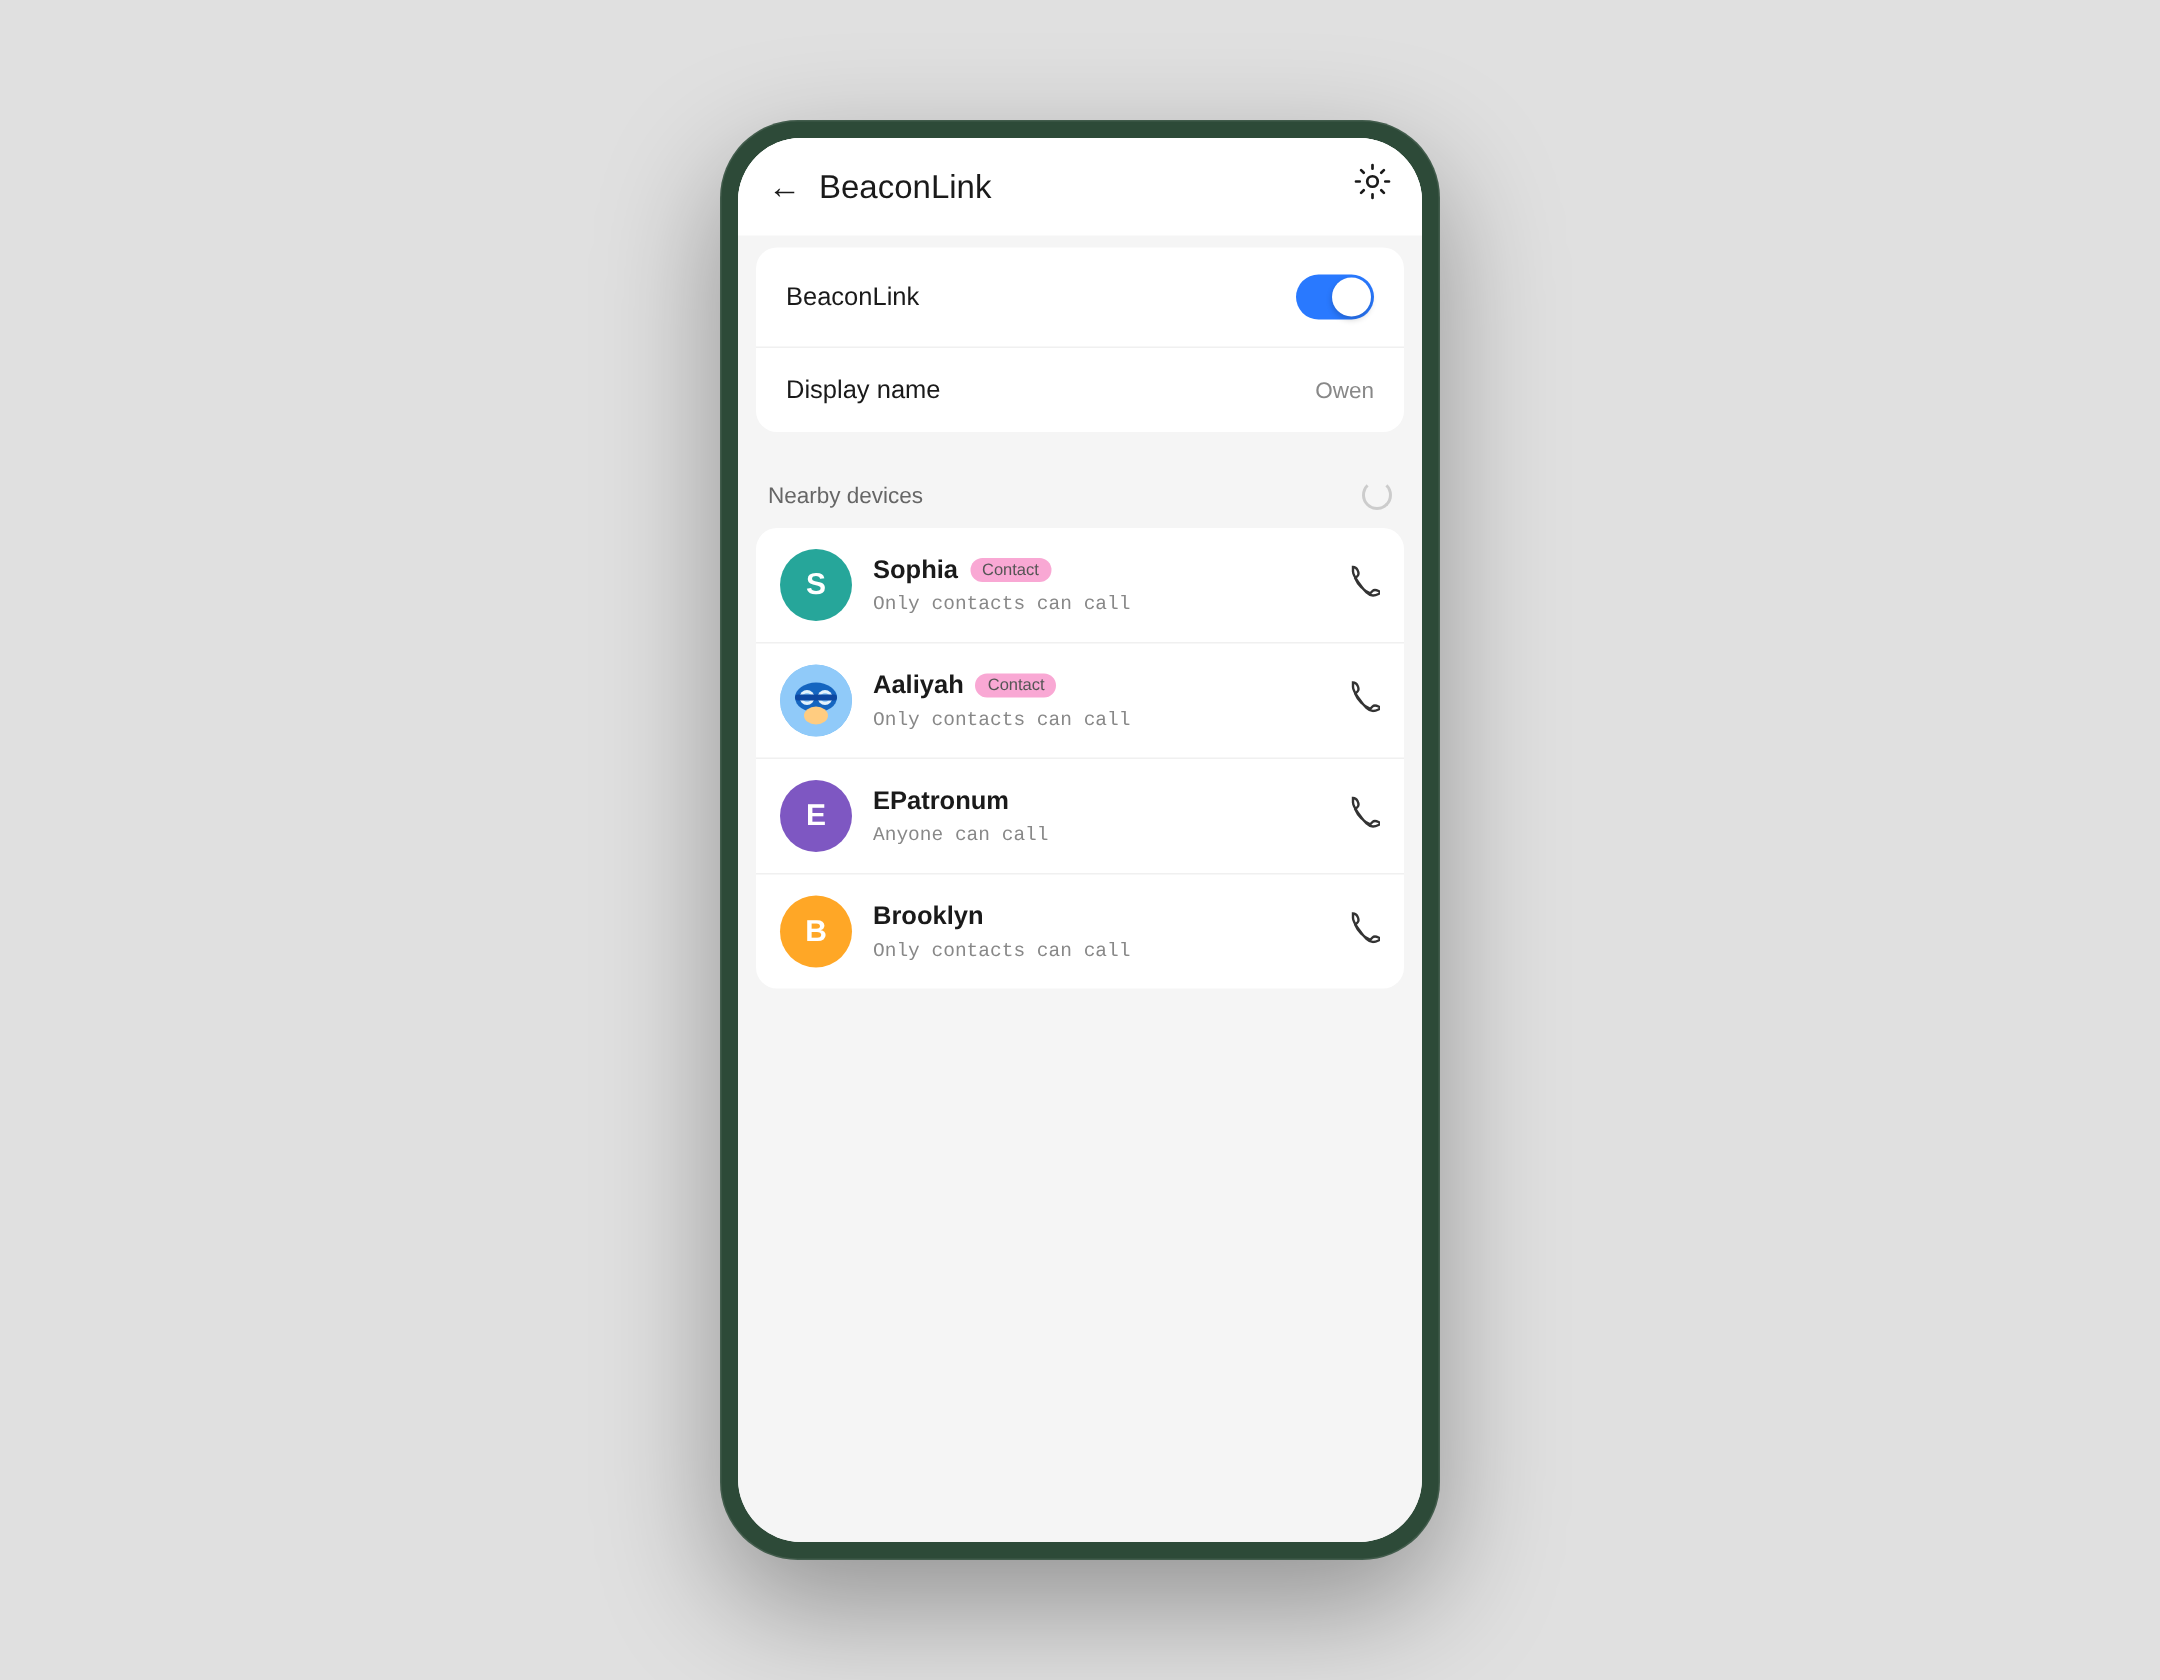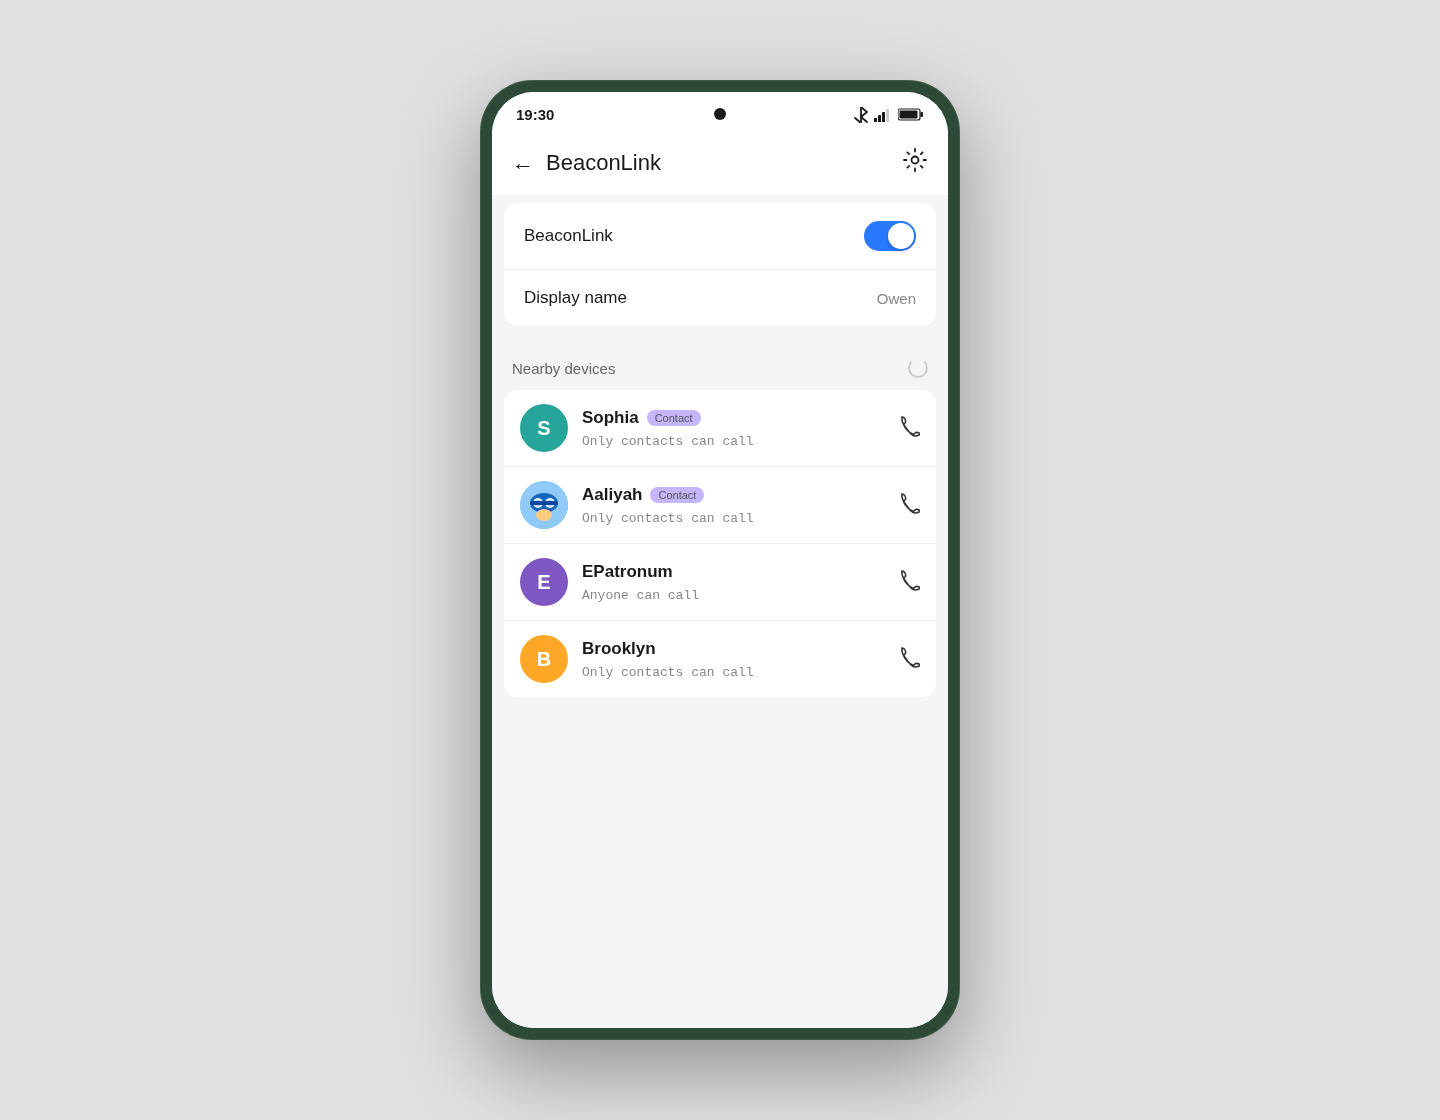--- a/index.html
+++ b/index.html
@@ -265,21 +265,21 @@
       margin-bottom: 3px;
     }
 
     .device-name {
       font-size: 17px;
       font-weight: 700;
       color: #1a1a1a;
     }
 
     .contact-badge {
-      background: #c4b5fd;
+      background: #f9a8d4;
       color: #555;
       font-size: 11px;
       padding: 2px 8px;
       border-radius: 10px;
       font-weight: 400;
     }
 
     .device-sub {
       font-size: 13px;
       color: #888;
@@ -303,43 +303,20 @@
       position: relative;
       overflow: hidden;
     }
   </style>
 </head>
 <body>
 
 <div class="phone-outer">
   <div class="phone-inner">
 
-    <div class="status-bar">
-      <span class="status-time">19:30</span>
-      <div class="status-camera"></div>
-      <div class="status-icons">
-
-        <svg width="14" height="16" viewBox="0 0 14 16">
-          <path d="M7 0 L7 16 M7 0 L13 5 L7 10 M7 10 L13 15 M7 16 L1 11" stroke="#1a1a1a" stroke-width="1.8" fill="none" stroke-linecap="round"></path>
-        </svg>
-
-        <svg width="18" height="14" viewBox="0 0 18 14">
-          <rect x="0" y="10" width="3" height="4" rx="0.5" fill="#1a1a1a"></rect>
-          <rect x="4" y="7" width="3" height="7" rx="0.5" fill="#1a1a1a"></rect>
-          <rect x="8" y="4" width="3" height="10" rx="0.5" fill="#1a1a1a"></rect>
-          <rect x="12" y="1" width="3" height="13" rx="0.5" fill="#ccc"></rect>
-        </svg>
-
-        <svg width="26" height="13" viewBox="0 0 26 13">
-          <rect x="0" y="1" width="22" height="11" rx="2" stroke="#1a1a1a" stroke-width="1.2" fill="none"></rect>
-          <rect x="1.5" y="2.5" width="18" height="8" rx="1" fill="#1a1a1a"></rect>
-          <rect x="22.5" y="4" width="2.5" height="5" rx="1" fill="#1a1a1a"></rect>
-        </svg>
-      </div>
-    </div>
 
     <div class="screen-content">
 
       <div class="top-bar">
         <div class="top-bar-left">
           <span class="back-arrow">←</span>
           <span class="page-title">BeaconLink</span>
         </div>
         <span class="gear-icon">
           <svg width="26" height="26" viewBox="0 0 26 26" fill="none">

